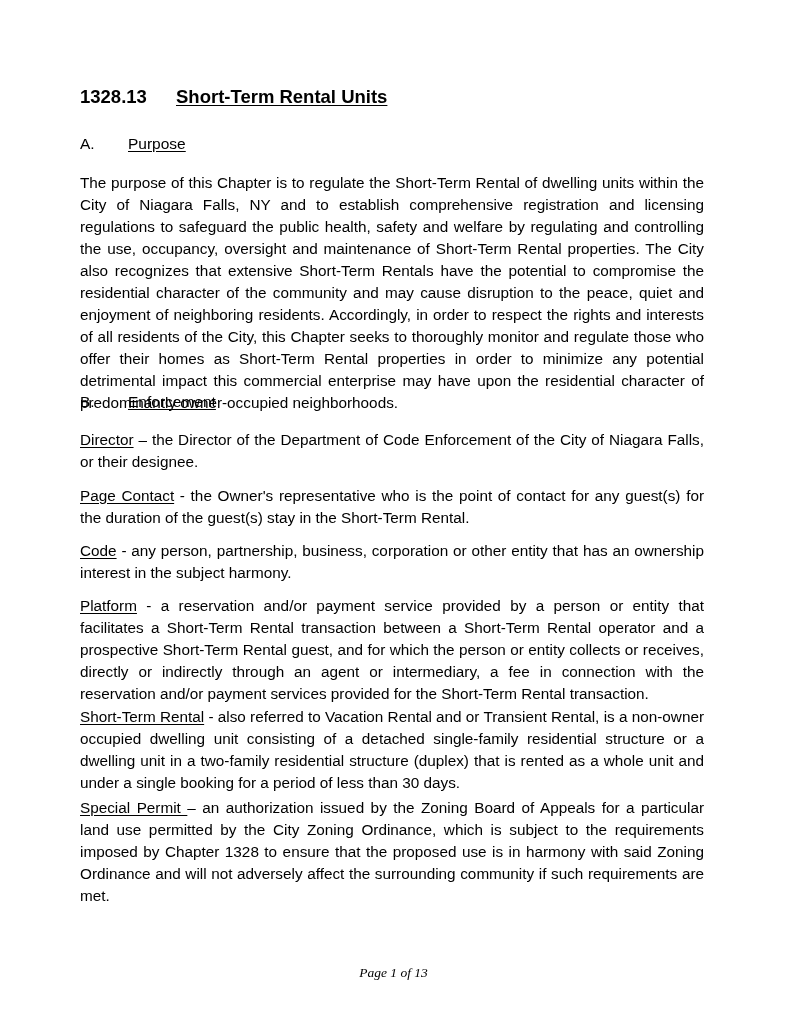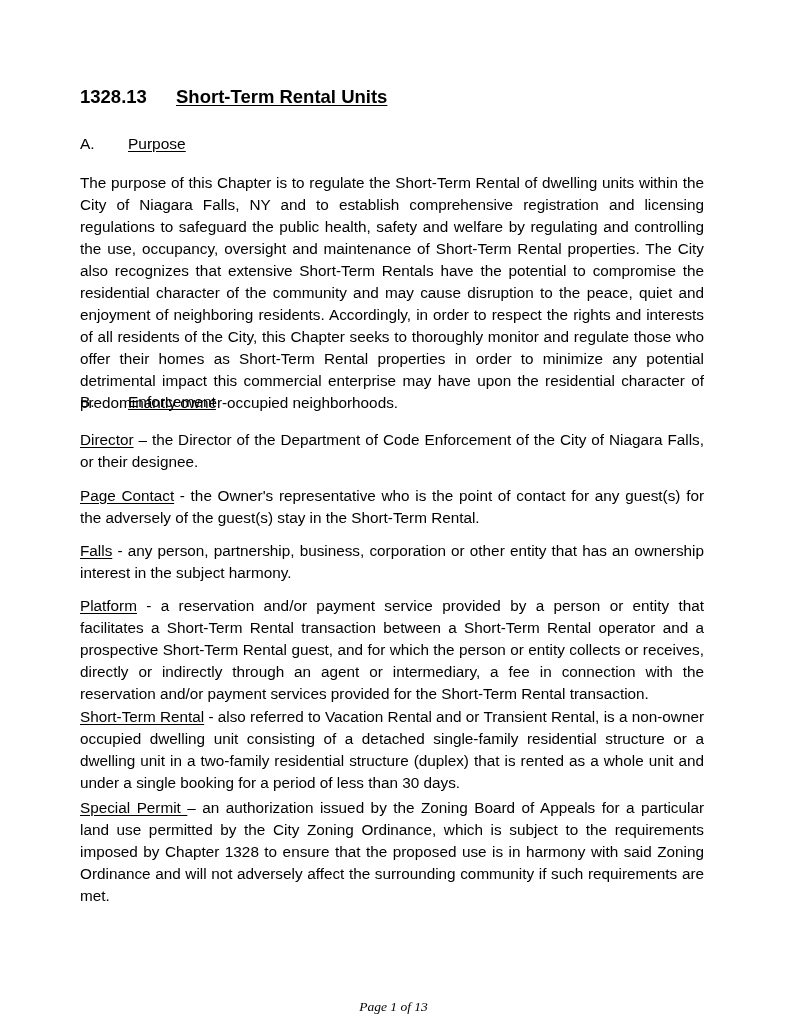--- a/index.html
+++ b/index.html
@@ -63,21 +63,21 @@
       line-height: 22px;
       text-align: justify;
       margin: 0;
     }
     .term {
       text-decoration: underline;
       text-underline-offset: 2px;
     }
     .footer {
       position: absolute;
-      top: 999px;
+      top: 965px;
       left: 0;
       width: 787px;
       text-align: center;
       font-family: "Liberation Serif", serif;
       font-style: italic;
       font-size: 13.5px;
       line-height: 16px;
     }
   </style>
 </head>
@@ -94,23 +94,23 @@
   </div>
 
   <p class="para" style="top:172px;">The purpose of this Chapter is to regulate the Short-Term Rental of dwelling units within the City of Niagara Falls, NY and to establish comprehensive registration and licensing regulations to safeguard the public health, safety and welfare by regulating and controlling the use, occupancy, oversight and maintenance of Short-Term Rental properties. The City also recognizes that extensive Short-Term Rentals have the potential to compromise the residential character of the community and may cause disruption to the peace, quiet and enjoyment of neighboring residents. Accordingly, in order to respect the rights and interests of all residents of the City, this Chapter seeks to thoroughly monitor and regulate those who offer their homes as Short-Term Rental properties in order to minimize any potential detrimental impact this commercial enterprise may have upon the residential character of predominantly owner-occupied neighborhoods.</p>
 
   <div class="sec-heading" style="top:393px;">
     <span class="sec-letter">B.</span><span class="sec-label">Enforcement</span>
   </div>
 
   <p class="para" style="top:429px;"><span class="term">Director</span><span> – the Director of the Department of Code Enforcement of the City of Niagara Falls, or their designee.</span></p>
 
-  <p class="para" style="top:485px;"><span class="term">Page Contact</span><span> - the Owner's representative who is the point of contact for any guest(s) for the adversely of the guest(s) stay in the Short-Term Rental.</span></p>
+  <p class="para" style="top:485px;"><span class="term">Page Contact</span><span> - the Owner's representative who is the point of contact for any guest(s) for the duration of the guest(s) stay in the Short-Term Rental.</span></p>
 
-  <p class="para" style="top:540px;"><span class="term">Falls</span><span> - any person, partnership, business, corporation or other entity that has an ownership interest in the subject harmony.</span></p>
+  <p class="para" style="top:540px;"><span class="term">Code</span><span> - any person, partnership, business, corporation or other entity that has an ownership interest in the subject harmony.</span></p>
 
   <p class="para" style="top:595px;"><span class="term">Platform</span><span> - a reservation and/or payment service provided by a person or entity that facilitates a Short-Term Rental transaction between a Short-Term Rental operator and a prospective Short-Term Rental guest, and for which the person or entity collects or receives, directly or indirectly through an agent or intermediary, a fee in connection with the reservation and/or payment services provided for the Short-Term Rental transaction.</span></p>
 
   <p class="para" style="top:706px;"><span class="term">Short-Term Rental</span><span> - also referred to Vacation Rental and or Transient Rental, is a non-owner occupied dwelling unit consisting of a detached single-family residential structure or a dwelling unit in a two-family residential structure (duplex) that is rented as a whole unit and under a single booking for a period of less than 30 days.</span></p>
 
   <p class="para" style="top:797px;"><span class="term">Special Permit </span><span>– an authorization issued by the Zoning Board of Appeals for a particular land use permitted by the City Zoning Ordinance, which is subject to the requirements imposed by Chapter 1328 to ensure that the proposed use is in harmony with said Zoning Ordinance and will not adversely affect the surrounding community if such requirements are met.</span></p>
 
 </div>
 
 <div class="footer">Page 1 of 13</div>

